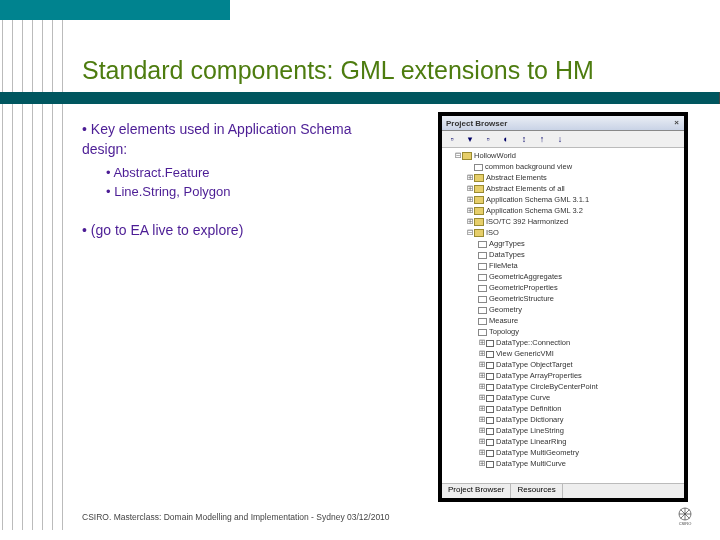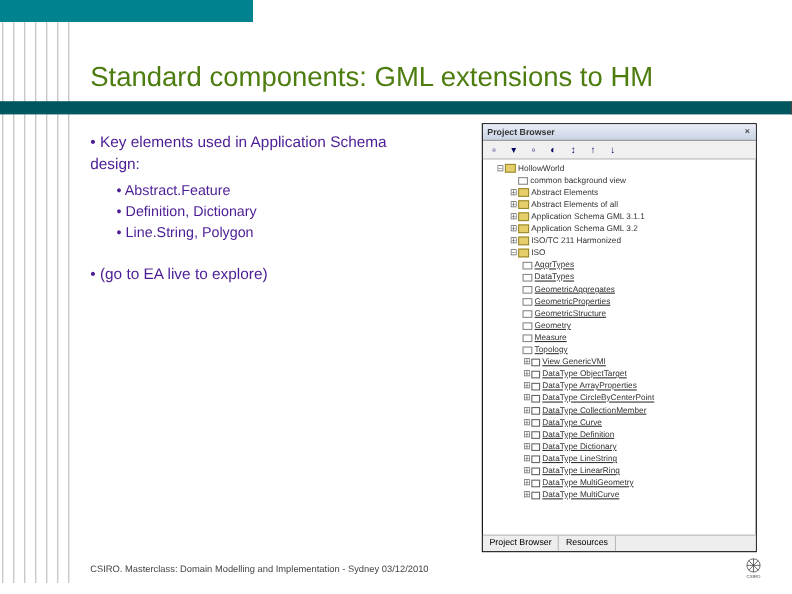--- a/index.html
+++ b/index.html
@@ -9,34 +9,34 @@
   .vlines span { width: 1px; height: 100%; background: #bbb; margin-right: 9px; }
   .title { position: absolute; top: 56px; left: 82px; font-size: 25px; font-weight: 400; color: #4d7c0f; }
   .title-underline { position: absolute; top: 92px; left: 0; width: 720px; height: 12px; background: #00565f; }
   .title-underline::after { content: ""; position: absolute; right: 0; top: 0; width: 1px; height: 12px; background: #444; }
   .content { position: absolute; top: 120px; left: 82px; width: 300px; font-size: 14px; color: #4c1d95; }
   .bullet1 { margin-bottom: 6px; line-height: 1.4; }
   .bullet1::before { content: "• "; }
   .sub { margin-left: 24px; margin-top: 4px; margin-bottom: 2px; font-size: 13px; }
   .sub::before { content: "• "; }
   .sp { height: 20px; }
-  .browser { position: absolute; top: 112px; right: 32px; width: 250px; height: 390px; border: 1px solid #000000; background: #fff; font-size: 8px; font-family: Tahoma, sans-serif; }
+  .browser { position: absolute; top: 112px; right: 32px; width: 250px; height: 390px; border: 4px solid #000000; background: #fff; font-size: 8px; font-family: Tahoma, sans-serif; }
   .pb-title { background: linear-gradient(#eaeef5,#c9d3e6); height: 15px; line-height: 15px; padding: 0 4px; font-weight: bold; color: #333; position: relative; border-bottom: 1px solid #888; }
   .pb-close { position: absolute; right: 2px; top: 1px; width: 11px; height: 11px; text-align: center; line-height: 11px; font-size: 8px; color: #444; }
   .pb-tools { height: 17px; background: #f0f0f0; border-bottom: 1px solid #bbb; display: flex; align-items: center; gap: 6px; padding: 0 4px; }
   .tb { width: 12px; height: 12px; display: inline-flex; align-items: center; justify-content: center; font-size: 9px; color: #006; }
   .tree { padding: 2px 2px 0 2px; overflow: hidden; height: 340px; font-size: 7.5px; color: #333; line-height: 11px; }
   .tree .row { white-space: nowrap; }
   .exp { display: inline-block; width: 8px; text-align: center; color: #666; font-size: 8px; }
   .fold { display: inline-block; width: 10px; height: 8px; background: #e6ce6a; border: 1px solid #998a30; vertical-align: middle; margin-right: 2px; }
   .pkg { display: inline-block; width: 9px; height: 7px; background: #fff; border: 1px solid #888; vertical-align: middle; margin-right: 2px; }
   .cls { display: inline-block; width: 8px; height: 7px; background: #fff; border: 1px solid #666; vertical-align: middle; margin-right: 2px; }
   .ind1 { padding-left: 10px; }
   .ind2 { padding-left: 22px; }
-  .ind3 { padding-left: 34px; text-decoration: underline; }
+  .ind3 { padding-left: 34px; }
   .pb-bot { position: absolute; bottom: 0; left: 0; right: 0; height: 15px; background: #eee; border-top: 1px solid #bbb; display: flex; font-size: 8px; }
   .pb-tab { padding: 1px 6px; border-right: 1px solid #bbb; }
   .footer { position: absolute; bottom: 18px; left: 82px; font-size: 8.5px; color: #444; }
   .logo { position: absolute; bottom: 14px; right: 22px; width: 26px; height: 20px; }
   .logo svg { width: 100%; height: 100%; }
 </style>
 </head>
 <body>
 
 <div class="top-stripe"></div>
@@ -49,21 +49,20 @@
     <span></span>
     <span></span>
 </div>
 
 <div class="title">Standard components: GML extensions to HM</div>
 <div class="title-underline"></div>
 
 <div class="content">
   <div class="bullet1">Key elements used in Application Schema design:</div>
   <div class="sub">Abstract.Feature</div>
-  <div class="sub">Definition, Dictionary</div>
   <div class="sub">Line.String, Polygon</div>
   <div class="sp"></div>
   <div class="bullet1">(go to EA live to explore)</div>
 </div>
 
 <div class="browser">
   <div class="pb-title">
     <span>Project Browser</span>
     <span class="pb-close">×</span>
   </div>
@@ -76,35 +75,36 @@
     <span class="tb">↑</span>
     <span class="tb">↓</span>
   </div>
   <div class="tree">
     <div class="row ind1"><span class="exp">⊟</span><span class="fold"></span><span>HollowWorld</span></div>
     <div class="row ind2"><span class="exp"></span><span class="pkg"></span><span>common background view</span></div>
     <div class="row ind2"><span class="exp">⊞</span><span class="fold"></span><span>Abstract Elements</span></div>
     <div class="row ind2"><span class="exp">⊞</span><span class="fold"></span><span>Abstract Elements of all</span></div>
     <div class="row ind2"><span class="exp">⊞</span><span class="fold"></span><span>Application Schema GML 3.1.1</span></div>
     <div class="row ind2"><span class="exp">⊞</span><span class="fold"></span><span>Application Schema GML 3.2</span></div>
-    <div class="row ind2"><span class="exp">⊞</span><span class="fold"></span><span>ISO/TC 211 Harmonized</span></div>
+    <div class="row ind2"><span class="exp">⊞</span><span class="fold"></span><span>ISO/TC 392 Harmonized</span></div>
     <div class="row ind2"><span class="exp">⊟</span><span class="fold"></span><span>ISO</span></div>
     <div class="row ind3"><span class="pkg"></span><span>AggrTypes</span></div>
     <div class="row ind3"><span class="pkg"></span><span>DataTypes</span></div>
+    <div class="row ind3"><span class="pkg"></span><span>FileMeta</span></div>
     <div class="row ind3"><span class="pkg"></span><span>GeometricAggregates</span></div>
     <div class="row ind3"><span class="pkg"></span><span>GeometricProperties</span></div>
     <div class="row ind3"><span class="pkg"></span><span>GeometricStructure</span></div>
     <div class="row ind3"><span class="pkg"></span><span>Geometry</span></div>
     <div class="row ind3"><span class="pkg"></span><span>Measure</span></div>
     <div class="row ind3"><span class="pkg"></span><span>Topology</span></div>
+    <div class="row ind3"><span class="exp">⊞</span><span class="cls"></span><span>DataType::Connection</span></div>
     <div class="row ind3"><span class="exp">⊞</span><span class="cls"></span><span>View GenericVMI</span></div>
     <div class="row ind3"><span class="exp">⊞</span><span class="cls"></span><span>DataType ObjectTarget</span></div>
     <div class="row ind3"><span class="exp">⊞</span><span class="cls"></span><span>DataType ArrayProperties</span></div>
     <div class="row ind3"><span class="exp">⊞</span><span class="cls"></span><span>DataType CircleByCenterPoint</span></div>
-    <div class="row ind3"><span class="exp">⊞</span><span class="cls"></span><span>DataType CollectionMember</span></div>
     <div class="row ind3"><span class="exp">⊞</span><span class="cls"></span><span>DataType Curve</span></div>
     <div class="row ind3"><span class="exp">⊞</span><span class="cls"></span><span>DataType Definition</span></div>
     <div class="row ind3"><span class="exp">⊞</span><span class="cls"></span><span>DataType Dictionary</span></div>
     <div class="row ind3"><span class="exp">⊞</span><span class="cls"></span><span>DataType LineString</span></div>
     <div class="row ind3"><span class="exp">⊞</span><span class="cls"></span><span>DataType LinearRing</span></div>
     <div class="row ind3"><span class="exp">⊞</span><span class="cls"></span><span>DataType MultiGeometry</span></div>
     <div class="row ind3"><span class="exp">⊞</span><span class="cls"></span><span>DataType MultiCurve</span></div>
 
   </div>
   <div class="pb-bot">

